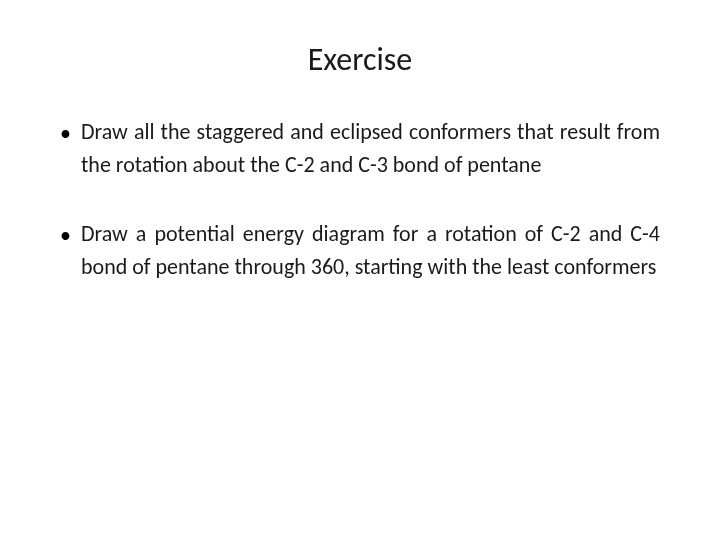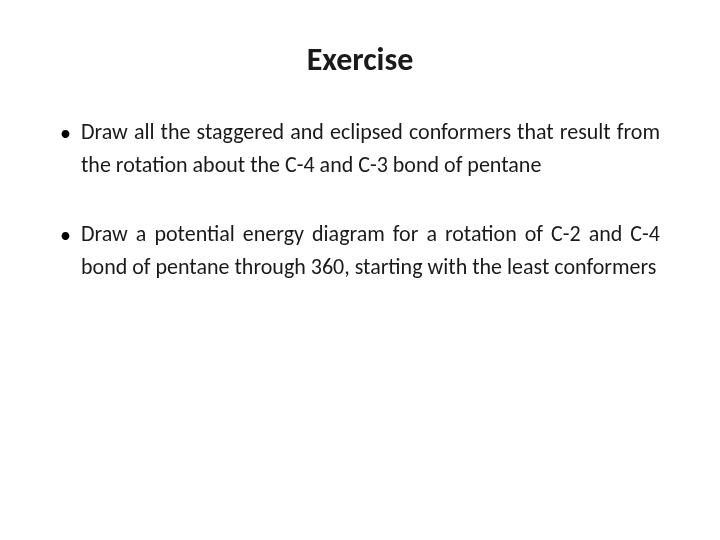--- a/index.html
+++ b/index.html
@@ -16,21 +16,21 @@
       display: flex;
       flex-direction: column;
       align-items: center;
       justify-content: flex-start;
       padding: 40px 60px 40px 60px;
       overflow: hidden;
     }
 
     .title {
       font-size: 32px;
-      font-weight: bold;
+      font-weight: normal;
       color: #1a1a1a;
       text-align: center;
       margin-bottom: 36px;
       font-family: 'Calibri', Arial, sans-serif;
     }
 
     .content {
       width: 100%;
       max-width: 620px;
     }
@@ -59,21 +59,21 @@
   </style>
 </head>
 <body>
 
 <h1 class="title">Exercise</h1>
 
 <div class="content">
 
   <div class="bullet-item">
     <span class="bullet-dot">•</span>
-    <span class="bullet-text">Draw  all  the  staggered  and  eclipsed conformers  that  result  from  the  rotation about the C-4 and C-3 bond of pentane</span>
+    <span class="bullet-text">Draw  all  the  staggered  and  eclipsed conformers  that  result  from  the  rotation about the C-2 and C-3 bond of pentane</span>
   </div>
 
   <div class="bullet-item">
     <span class="bullet-dot">•</span>
     <span class="bullet-text">Draw a potential energy diagram for a rotation of C-2 and C-4 bond of pentane through 360, starting with the least conformers</span>
   </div>
 
 </div>
 
 </body></html>

